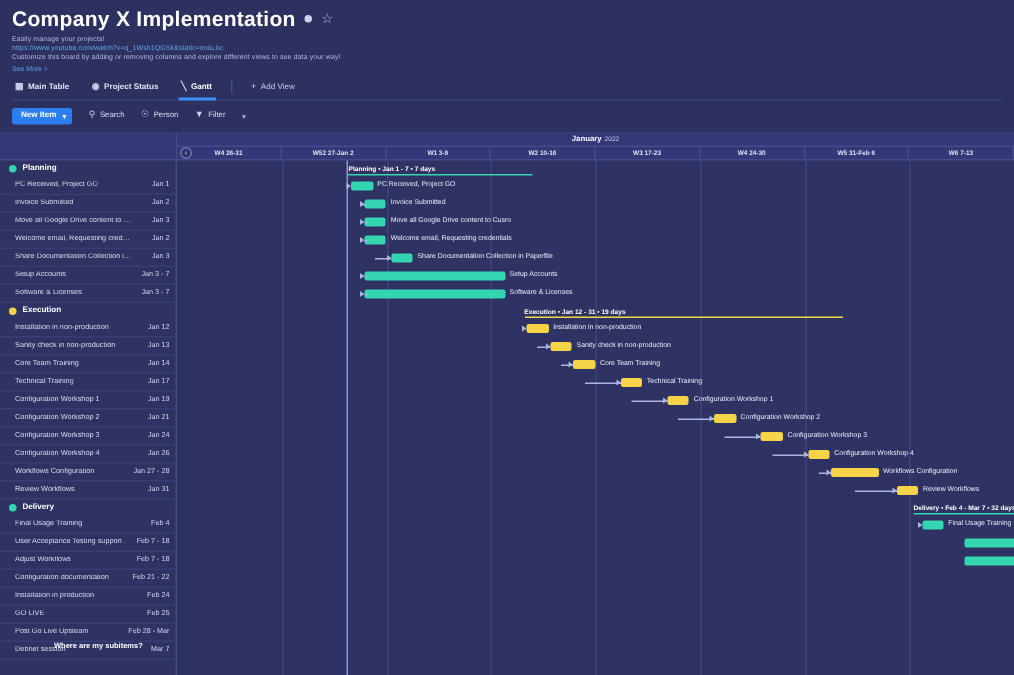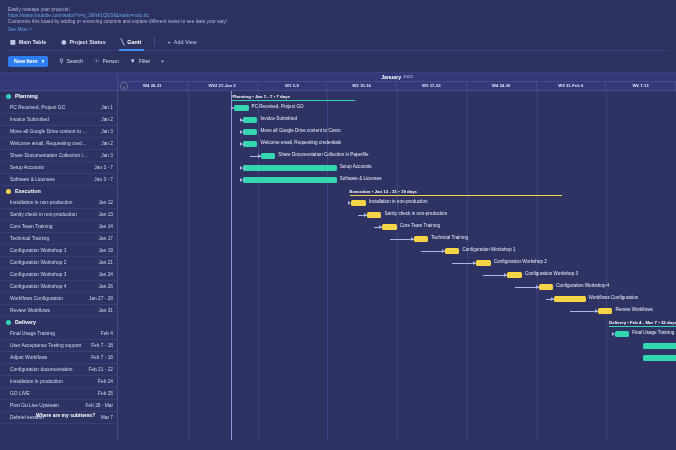--- a/index.html
+++ b/index.html
@@ -173,20 +173,25 @@
     position: absolute; left: 36px; bottom: 22px;
     font-size: 5px; font-weight: bold; color: #ffffff;
   }
 </style>
 </head>
 <body>
 
 <div id="app">
 
   <div class="hdr">
+    <div class="hdr-title-row">
+      <div class="hdr-title">Company X Implementation</div>
+      <span class="dot-ic"></span>
+      <span class="star-ic">☆</span>
+    </div>
     <div class="hdr-sub">
       <div>Easily manage your projects!</div>
       <div class="lnk">https://www.youtube.com/watch?v=q_1Wsh1QGSk&amp;static=mdu.bc</div>
       <div>Customize this board by adding or removing columns and explore different views to see data your way!</div>
     </div>
     <div class="see-more">See More &gt;</div>
 
     <div class="tabs">
       <div class="tab">
         <span class="tab-ic">▦</span>

